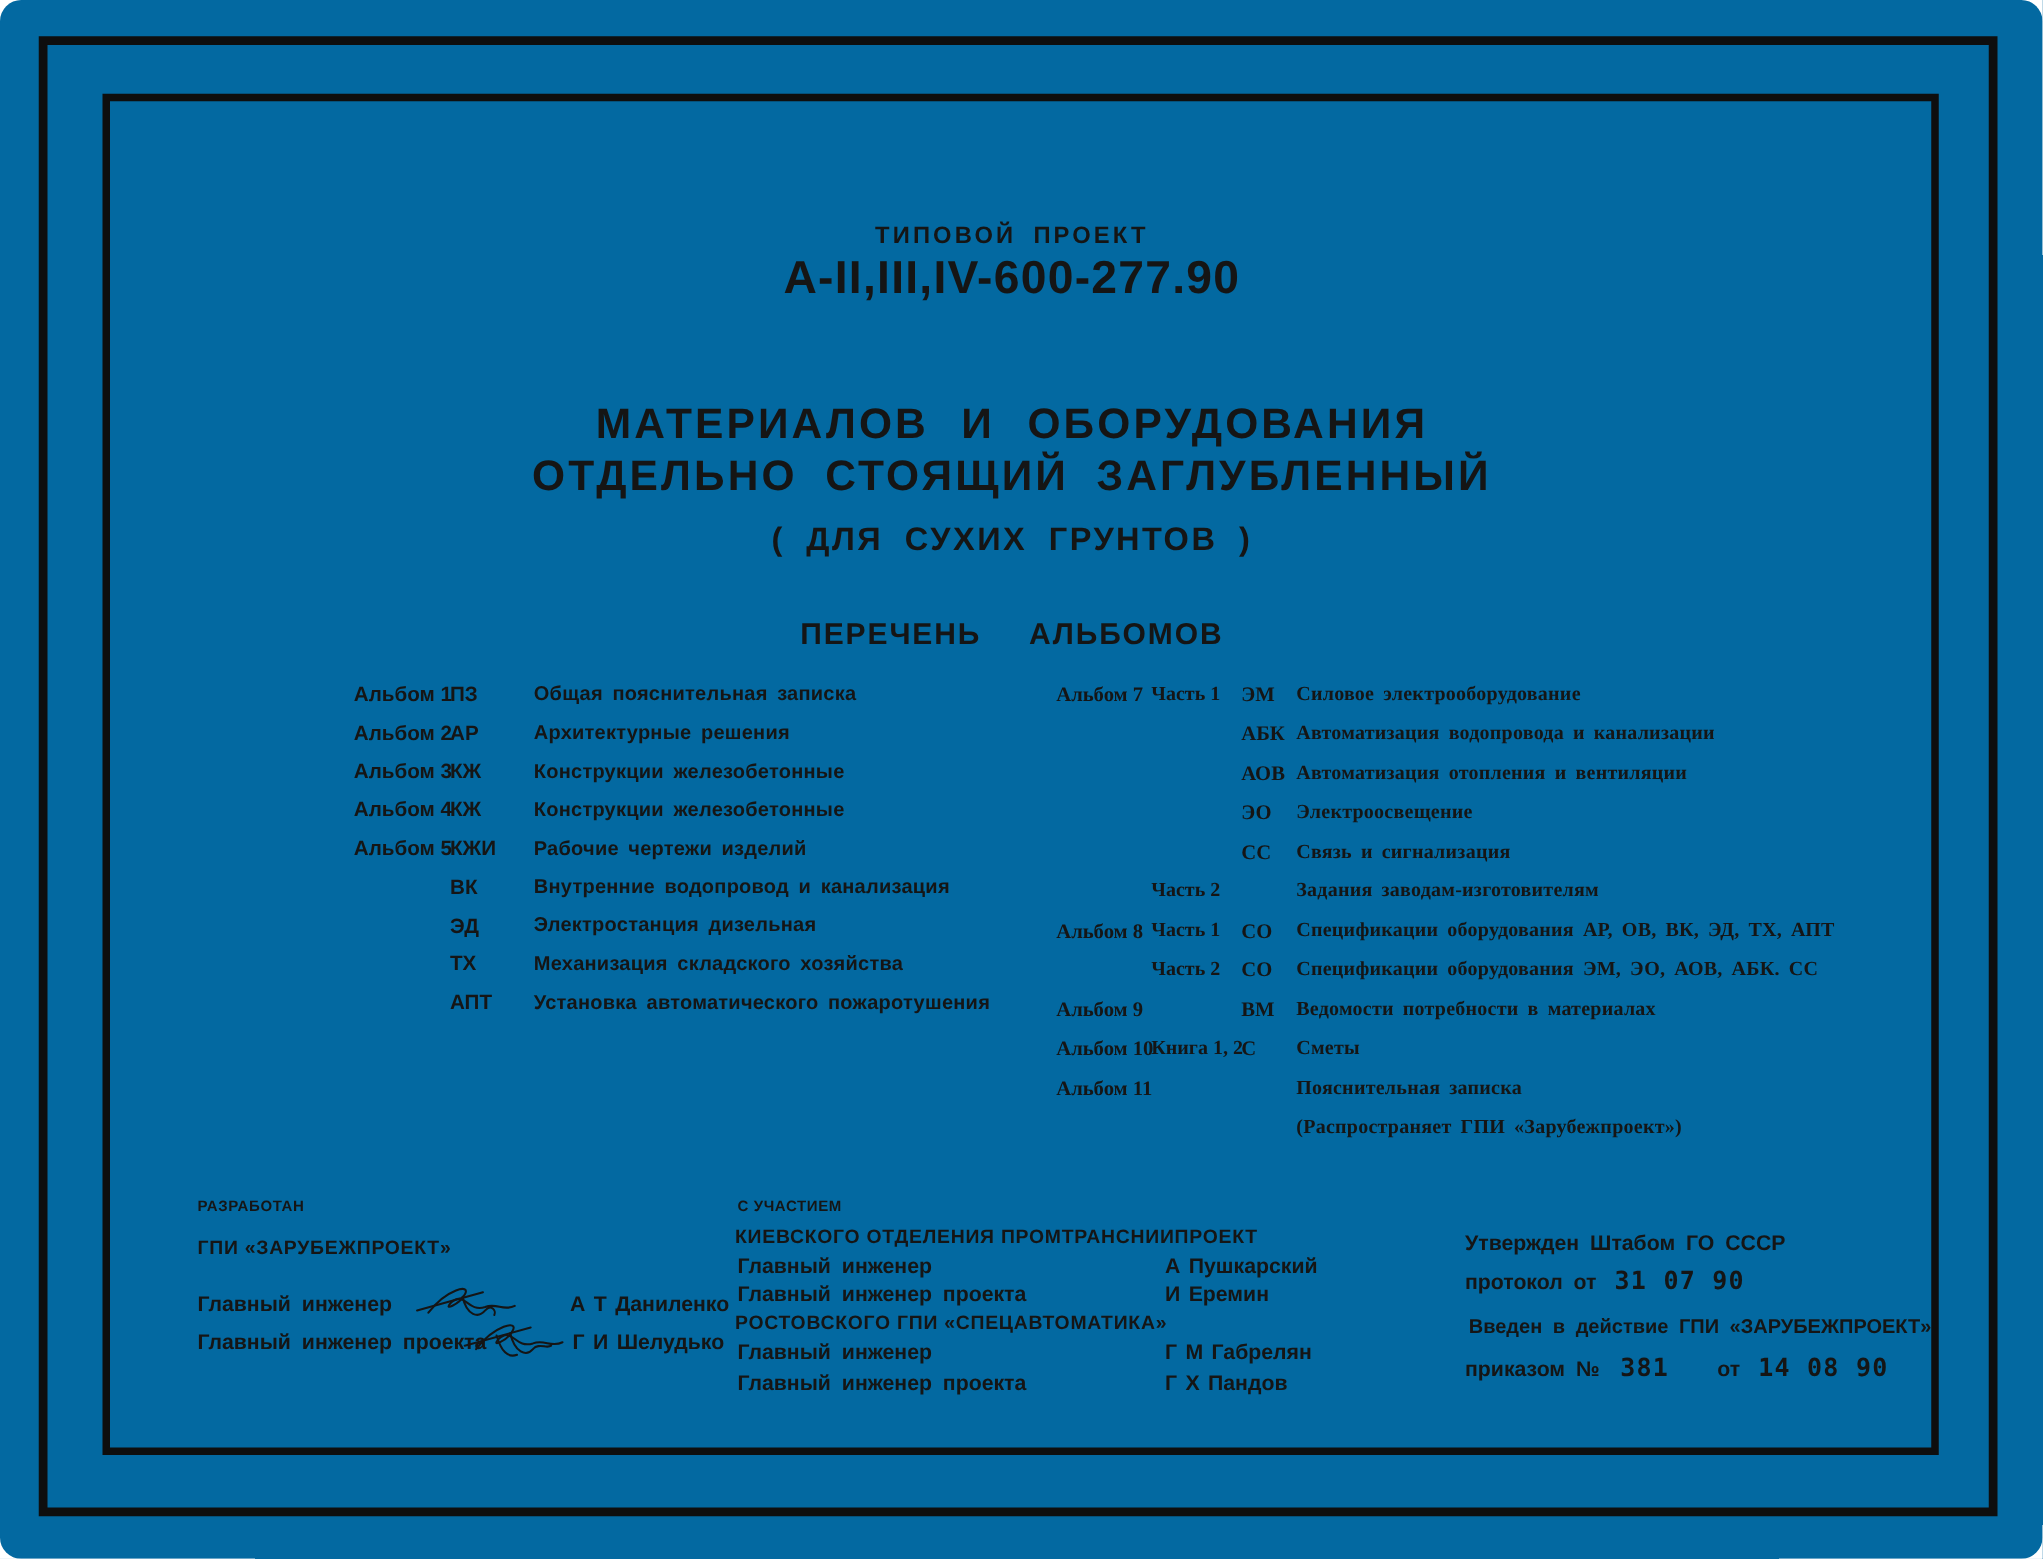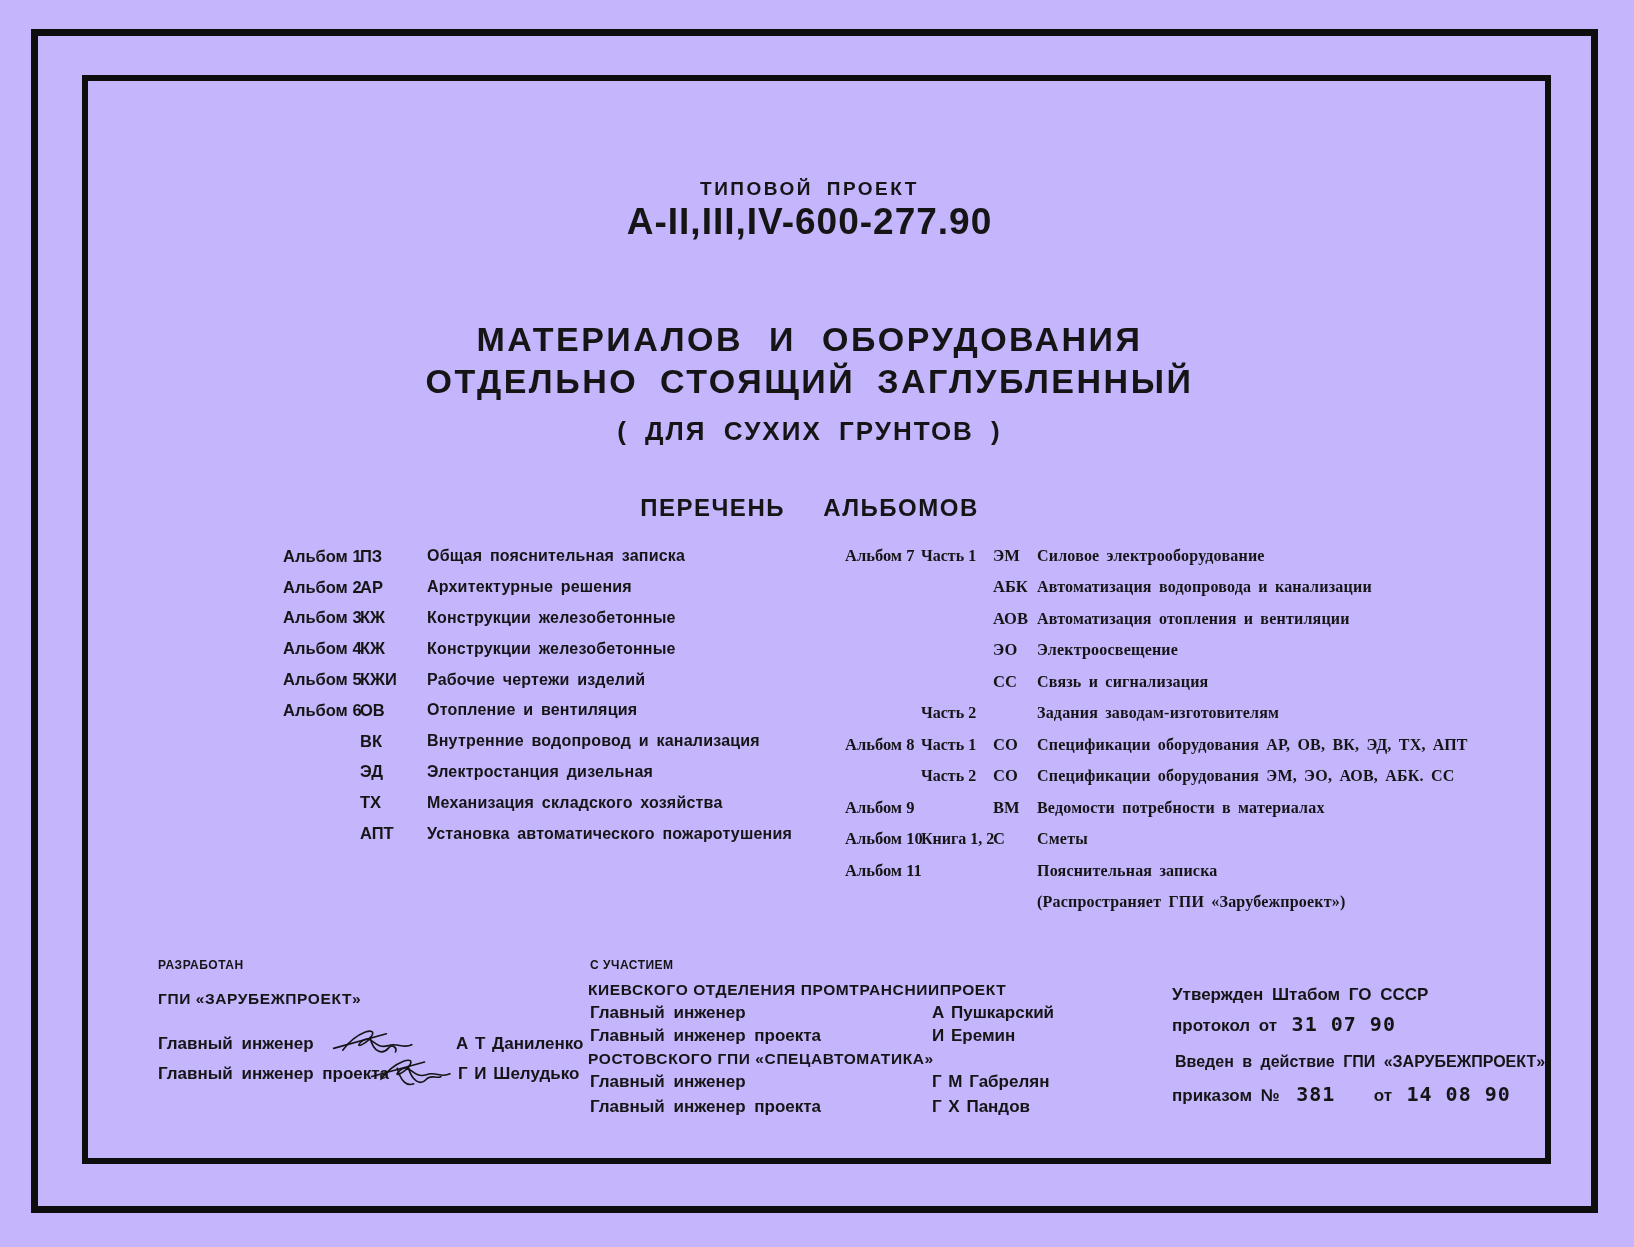--- a/index.html
+++ b/index.html
@@ -1,18 +1,18 @@
 <!DOCTYPE html>
 <html lang="ru"><head>
 <meta charset="utf-8">
 <style>
   html,body { margin:0; padding:0; background:#ffffff; }
   .page {
-    position:relative; width:1634px; height:1247px; background:#c4b5fd;
-    font-family:"Liberation Sans", sans-serif; color:#151515; overflow:hidden;
+    position:relative; width:1634px; height:1247px; background:#0369a1;
+    font-family:"Liberation Sans", sans-serif; color:#151515; overflow:hidden;border-radius:17px;
   }
   .frame { position:absolute; box-sizing:border-box; background:transparent; }
   .frame.outer { left:31px; top:29px; width:1567px; height:1184px; border:7px solid #0e0e0e; }
   .frame.inner { left:82px; top:75px; width:1469px; height:1089px; border:6px solid #0e0e0e; }
 
   .centerline { position:absolute; left:82px; width:1455px; text-align:center; font-weight:bold; white-space:nowrap; }
   .doc-type    { top:178px; font-size:19px; letter-spacing:2.5px; word-spacing:6px; }
   .doc-number  { top:201px; font-size:37px; letter-spacing:1px; }
   .title-1     { top:274px; font-size:34px; letter-spacing:2.5px; }
   .title-2     { top:320px; font-size:34px; letter-spacing:2.5px; word-spacing:14px; }
@@ -76,25 +76,20 @@
         <span class="c-album">Альбом 4</span>
         <span class="c-code">КЖ</span>
         <span class="c-desc">Конструкции железобетонные</span>
       </div>
     <div class="arow">
         <span class="c-album">Альбом 5</span>
         <span class="c-code">КЖИ</span>
         <span class="c-desc">Рабочие чертежи изделий</span>
       </div>
     <div class="arow">
-        <span class="c-album">Альбом 6</span>
-        <span class="c-code">ОВ</span>
-        <span class="c-desc">Отопление и вентиляция</span>
-      </div>
-    <div class="arow">
         <span class="c-album"></span>
         <span class="c-code">ВК</span>
         <span class="c-desc">Внутренние водопровод и канализация</span>
       </div>
     <div class="arow">
         <span class="c-album"></span>
         <span class="c-code">ЭД</span>
         <span class="c-desc">Электростанция дизельная</span>
       </div>
     <div class="arow">

